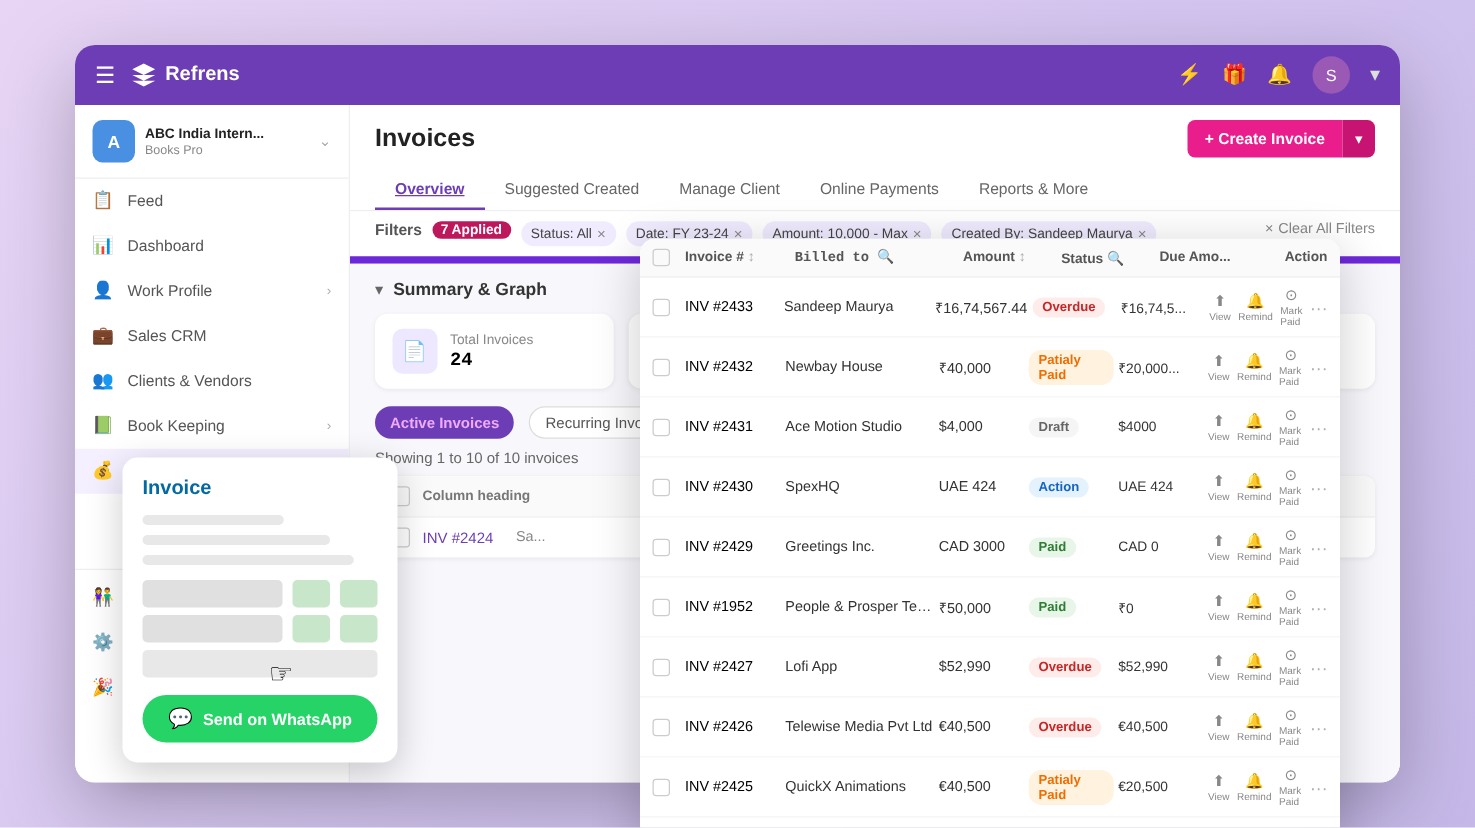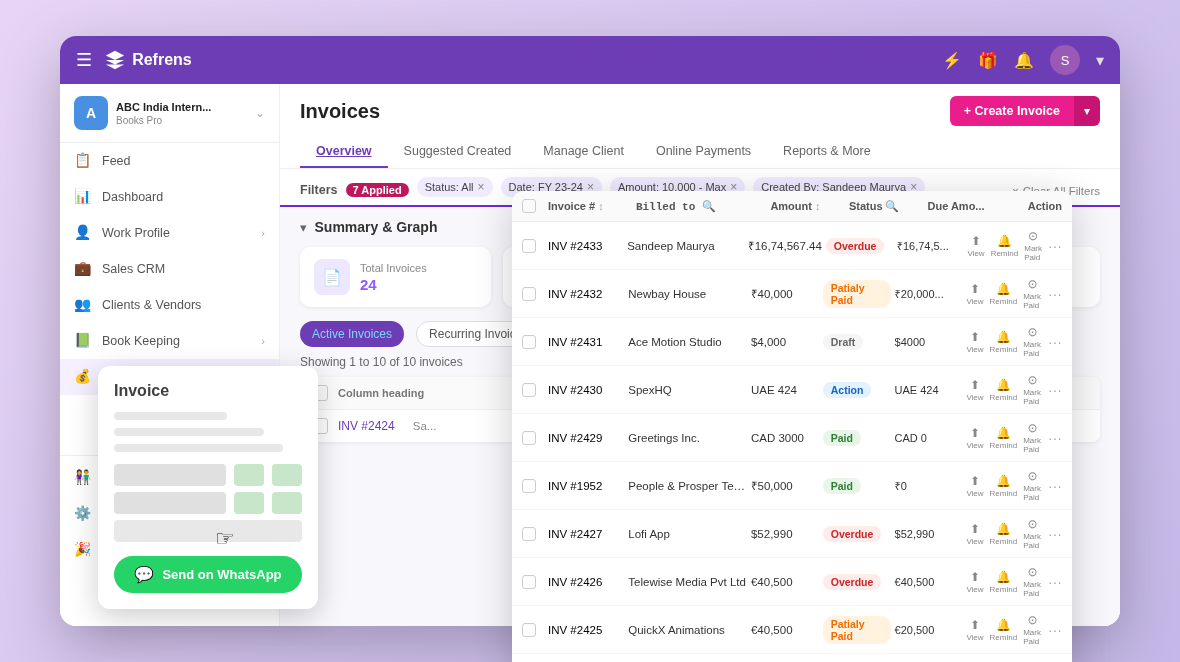--- a/index.html
+++ b/index.html
@@ -157,23 +157,23 @@
       color: #666;
       cursor: pointer;
       border-bottom: 2px solid transparent;
     }
     .tab.active { color: #6c3db5; border-bottom: 2px solid #6c3db5; font-weight: 600; text-decoration: underline; }
     
     .filters-bar {
       background: #fff;
       padding: 8px 20px;
       display: flex;
-      align-items: flex-end;
+      align-items: flex-start;
       gap: 8px;
-      border-bottom: 2px solid #6d28d9;
+      border-bottom: 6px solid #6d28d9;
       flex-wrap: wrap;
     }
     .filter-badge {
       background: #be185d;
       color: #fff;
       border-radius: 10px;
       padding: 1px 7px;
       font-size: 11px;
       font-weight: 600;
     }
@@ -223,34 +223,34 @@
     .stat-icon {
       width: 36px; height: 36px; border-radius: 8px;
       display: flex; align-items: center; justify-content: center;
       font-size: 16px;
     }
     .stat-icon.purple { background: #ede7ff; color: #6c3db5; }
     .stat-icon.blue { background: #e3f2fd; color: #1976d2; }
     .stat-icon.green { background: #e8f5e9; color: #2e7d32; }
     .stat-info { flex: 1; }
     .stat-label { font-size: 11px; color: #888; margin-bottom: 2px; }
-    .stat-value { font-size: 15px; font-weight: 700; color: #8b5cf6; }
+    .stat-value { font-size: 15px; font-weight: 700; color: #000000; font-family: Liberation Mono, monospace; }
     .active-tabs-row {
       display: flex;
       gap: 12px;
       margin-bottom: 8px;
     }
     .active-tab-btn {
       padding: 5px 12px;
       border-radius: 16px;
       font-size: 12px;
       cursor: pointer;
       border: none;
     }
-    .active-tab-btn.active { background: #6c3db5; color: #7dd3fc; font-weight: 400; }
+    .active-tab-btn.active { background: #6c3db5; color: #f0abfc; font-weight: 700; }
     .active-tab-btn.inactive { background: #fff; color: #555; border: 1px solid #ddd; }
     .showing-text { font-size: 12px; color: #666; margin-bottom: 8px; }
     
     .table-placeholder {
       background: #fff;
       border-radius: 8px;
       overflow: hidden;
       box-shadow: 0 1px 4px rgba(0,0,0,0.07);
     }
     .table-row-item {
@@ -280,21 +280,21 @@
       position: absolute;
       left: 38px;
       top: 330px;
       width: 220px;
       background: #fff;
       border-radius: 12px;
       box-shadow: 0 8px 30px rgba(0,0,0,0.2);
       padding: 16px;
       z-index: 100;
     }
-    .invoice-popup-title { font-size: 16px; font-weight: 700; color: #404040; margin-bottom: 12px; }
+    .invoice-popup-title { font-size: 16px; font-weight: 700; color: #0369a1; margin-bottom: 12px; }
     .invoice-lines { display: flex; flex-direction: column; gap: 8px; margin-bottom: 12px; }
     .invoice-line {
       height: 8px; border-radius: 4px; background: #e8e8e8;
     }
     .invoice-line-short { width: 60%; }
     .invoice-line-medium { width: 80%; }
     .invoice-line-long { width: 90%; }
     .invoice-data-rows { display: flex; flex-direction: column; gap: 6px; margin-bottom: 14px; }
     .invoice-data-row {
       display: flex; gap: 8px; align-items: center;

